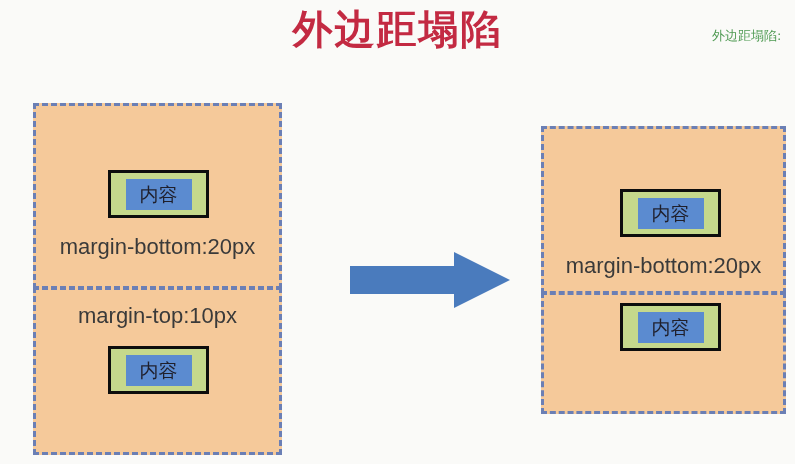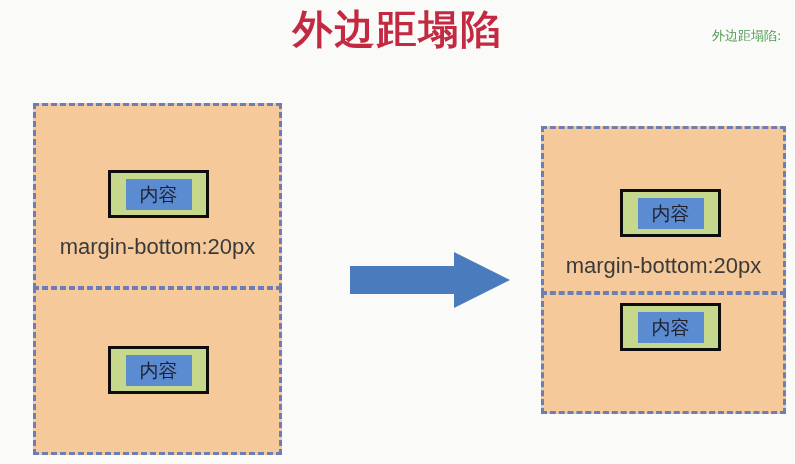--- a/index.html
+++ b/index.html
@@ -173,20 +173,21 @@
   <div id="watermark">外边距塌陷:</div>
 
   <div id="left-box-top" class="margin-box">
     <div class="content-box">
       <span class="content-inner">内容</span>
     </div>
     <div class="margin-label">margin-bottom:20px</div>
   </div>
 
   <div id="left-box-bottom" class="margin-box">
+    <div class="margin-label">margin-top:10px</div>
     <div class="content-box">
       <span class="content-inner">内容</span>
     </div>
   </div>
 
   <svg id="transform-arrow" viewBox="0 0 160 56">
     <polygon points="0,14 104,14 104,0 160,28 104,56 104,42 0,42" fill="#4a7bbd"></polygon>
   </svg>
 
   <div id="right-box-top" class="margin-box">

